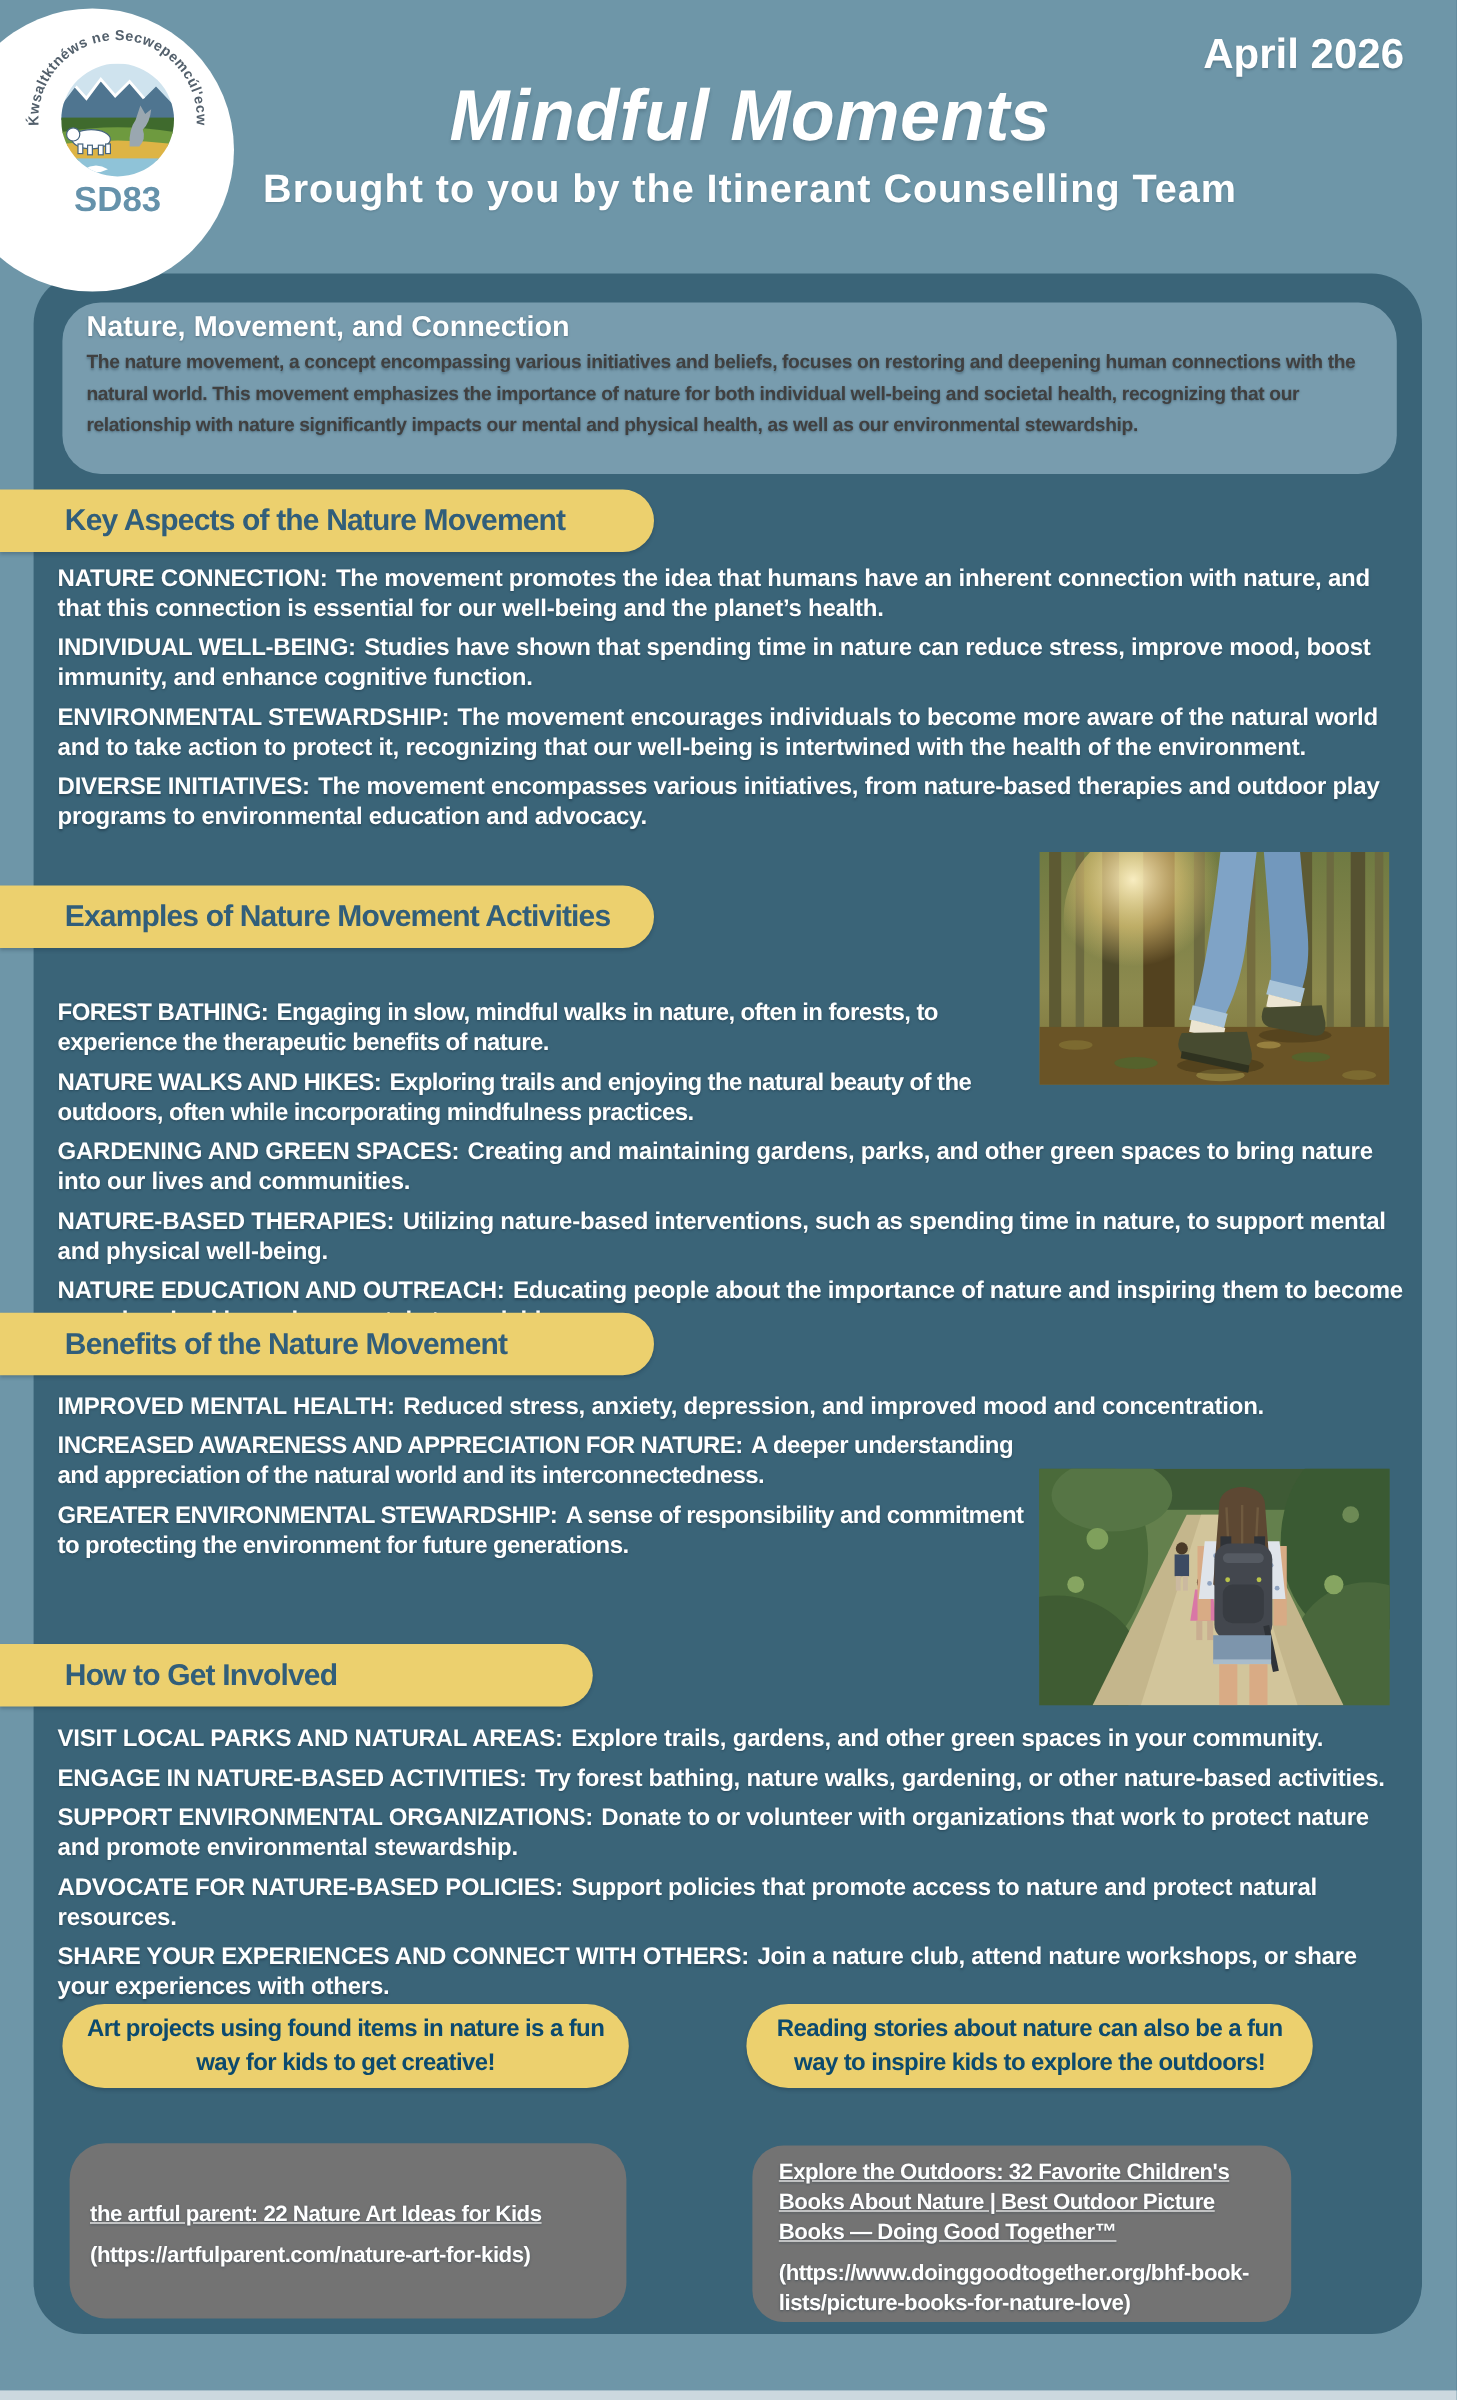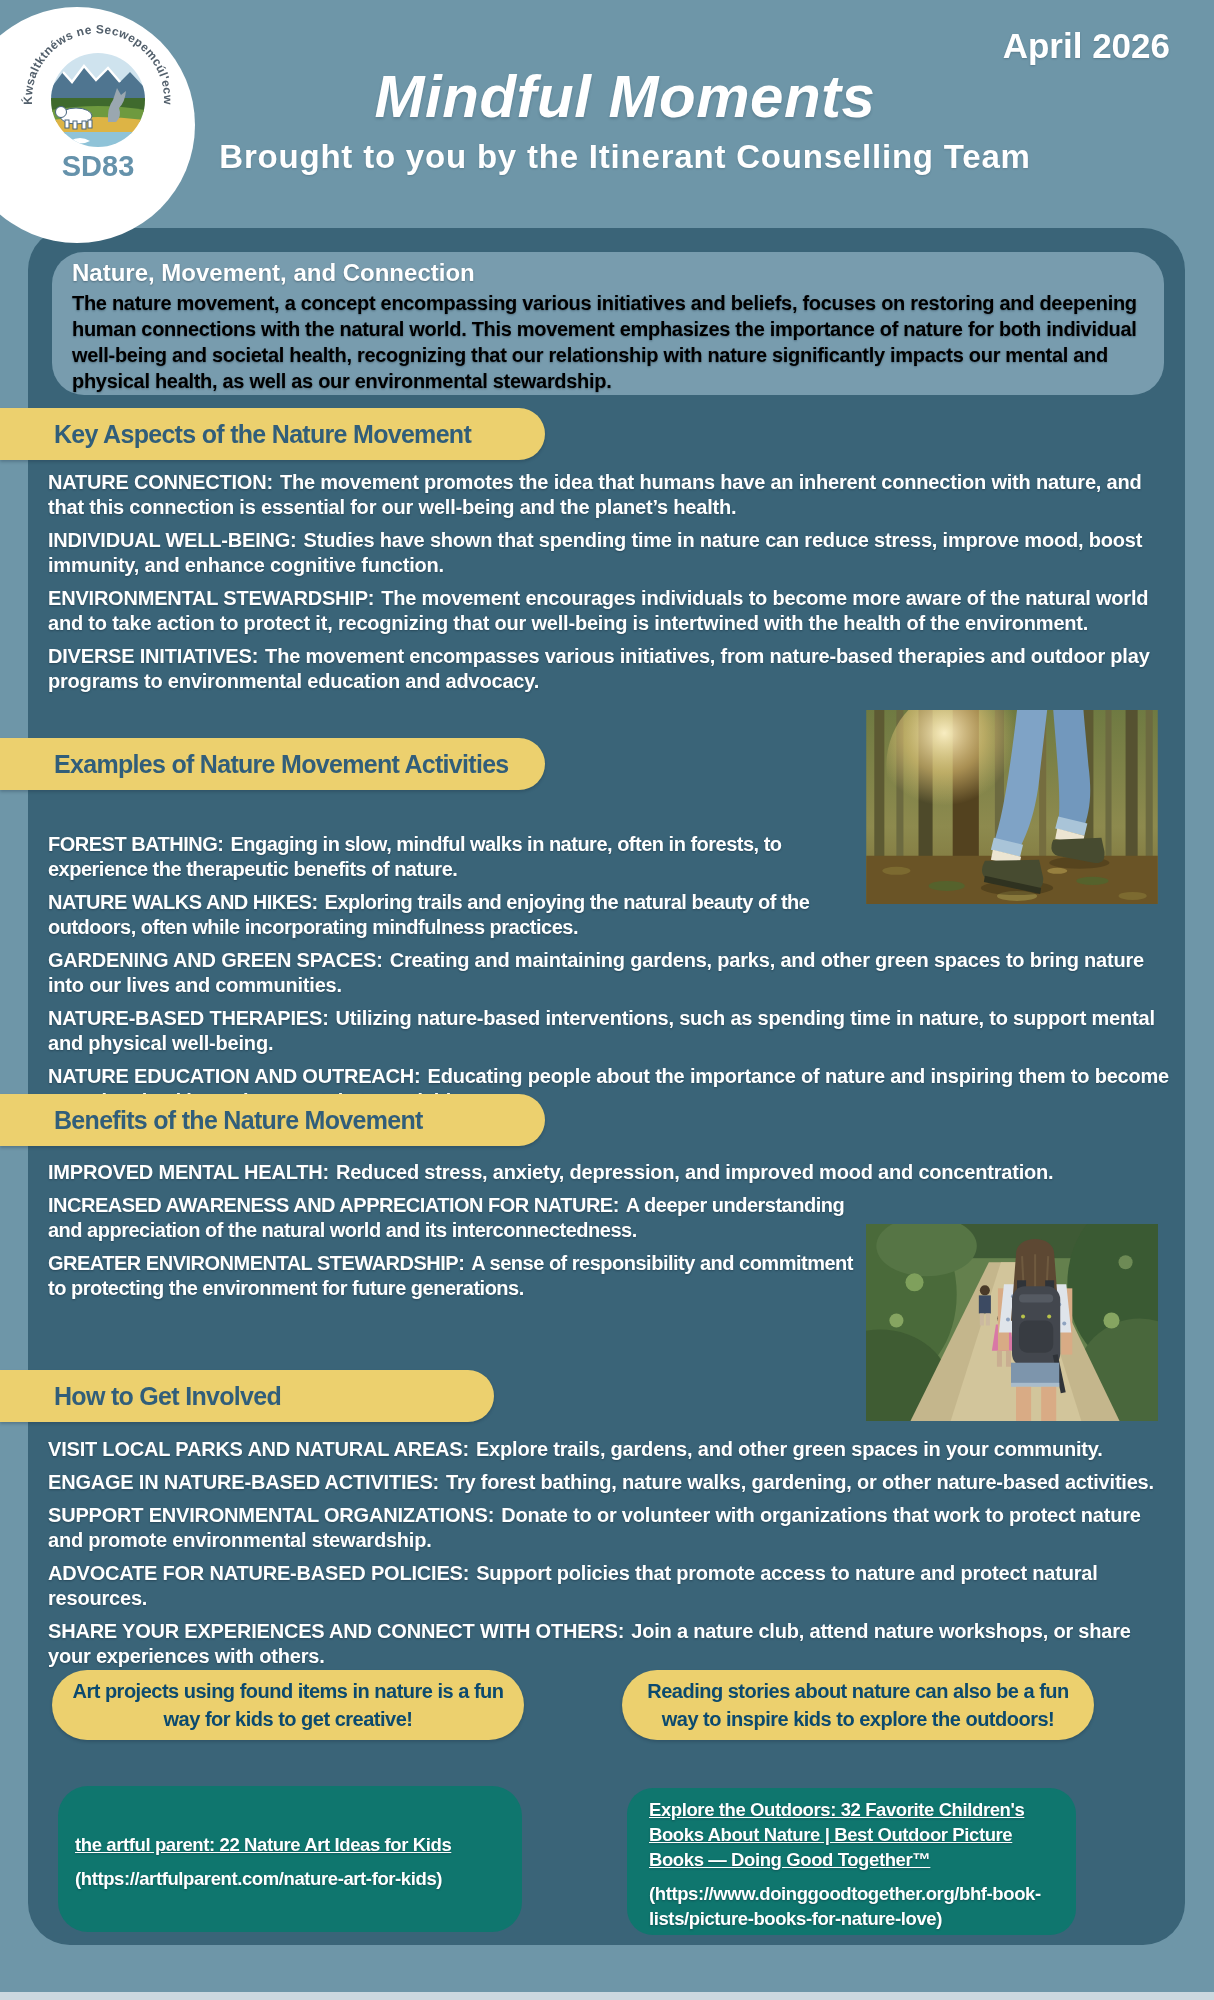--- a/index.html
+++ b/index.html
@@ -16,21 +16,21 @@
   .nl-sub{position:absolute;top:138px;left:150px;width:950px;text-align:center;color:#fff;
     font-size:33px;font-weight:bold;letter-spacing:.8px;text-shadow:0 1px 2px rgba(20,40,55,.2);}
   .logo-svg{position:absolute;left:-42px;top:4px;width:240px;height:260px;z-index:5;}
   
   .panel{position:absolute;left:28px;top:228px;width:1157px;height:1717px;background:#3a6478;
     border-radius:42px;}
   .intro-card{position:absolute;left:52px;top:252px;width:1112px;height:143px;background:#789cae;
     border-radius:32px;box-sizing:border-box;padding:7px 22px 0 20px;z-index:2;}
   .intro-h{color:#fff;font-size:24px;font-weight:bold;text-align:left;
     text-shadow:0 1px 2px rgba(20,40,55,.4);}
-  .intro-b{color:#000000;font-size:20px;font-weight:bold;line-height:26px;letter-spacing:-.3px;
+  .intro-b{color:#404040;font-size:16px;font-weight:bold;line-height:26px;letter-spacing:-.3px;
     margin-top:3px;text-shadow:0 1px 2px rgba(20,40,55,.4);}
   
   .pill{position:absolute;left:0;height:52px;background:#ecd06e;border-radius:0 26px 26px 0;
     color:#315e7a;font-size:25px;font-weight:bold;letter-spacing:-.7px;line-height:52px;
     padding-left:54px;box-sizing:border-box;z-index:3;box-shadow:0 2px 3px rgba(20,40,55,.25);}
   .pill1{top:408px;width:545px;}
   .pill2{top:738px;width:545px;}
   .pill3{top:1094px;width:545px;}
   .pill4{top:1370px;width:494px;}
   
@@ -44,21 +44,21 @@
   .photo{position:absolute;z-index:2;}
   .photo1{left:866px;top:710px;width:292px;height:194px;}
   .photo2{left:866px;top:1224px;width:292px;height:197px;}
   
   .fpill{position:absolute;top:1670px;height:70px;background:#ecd06e;border-radius:35px;
     color:#0c4a6e;font-size:20px;font-weight:bold;letter-spacing:-.5px;line-height:28px;
     display:flex;align-items:center;justify-content:center;text-align:center;
     box-sizing:border-box;padding:0 14px;z-index:4;box-shadow:0 2px 3px rgba(20,40,55,.25);}
   .fpill-left{left:52px;width:472px;}
   .fpill-right{left:622px;width:472px;}
-  .fbox{position:absolute;background:#0f766e;box-sizing:border-box;z-index:3;color:#fff;
+  .fbox{position:absolute;background:#737373;box-sizing:border-box;z-index:3;color:#fff;
     font-weight:bold;}
   .fbox-left{left:58px;top:1786px;width:464px;height:146px;border-radius:30px;
     padding:46px 16px 0 17px;}
   .fbox-right{left:627px;top:1788px;width:449px;height:147px;border-radius:26px;
     padding:9px 10px 0 22px;}
   .flink{font-size:18.5px;line-height:25px;letter-spacing:-.4px;text-decoration:underline;
     text-shadow:0 1px 2px rgba(15,35,50,.4);cursor:pointer;}
   .furl{font-size:18.5px;line-height:25px;letter-spacing:-.4px;margin-top:9px;
     text-shadow:0 1px 2px rgba(15,35,50,.4);}
   .bottom-strip{position:absolute;left:0;top:1992px;width:1214px;height:8px;background:#ccd8df;}

